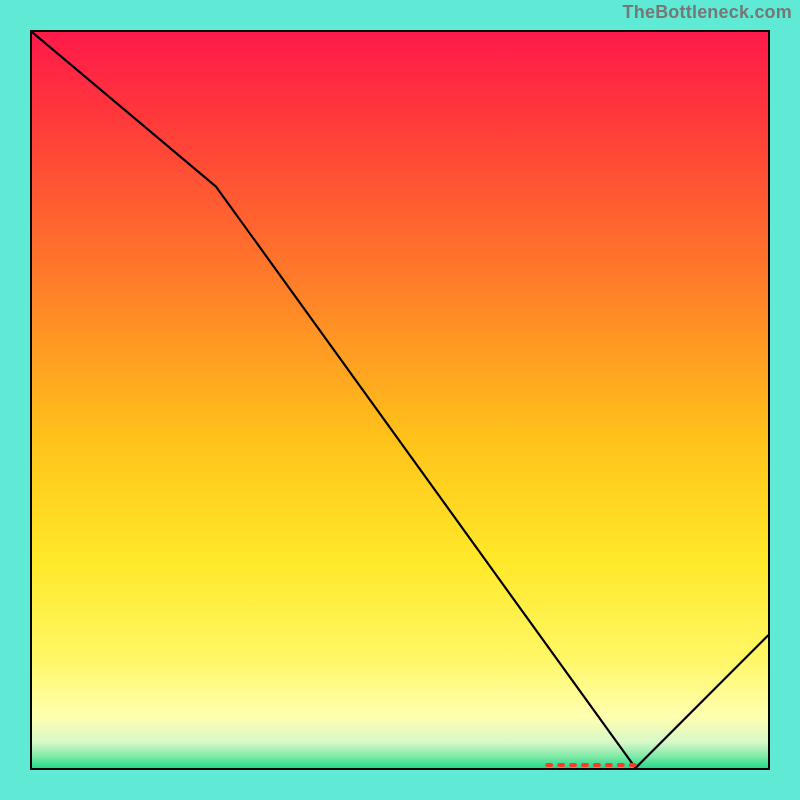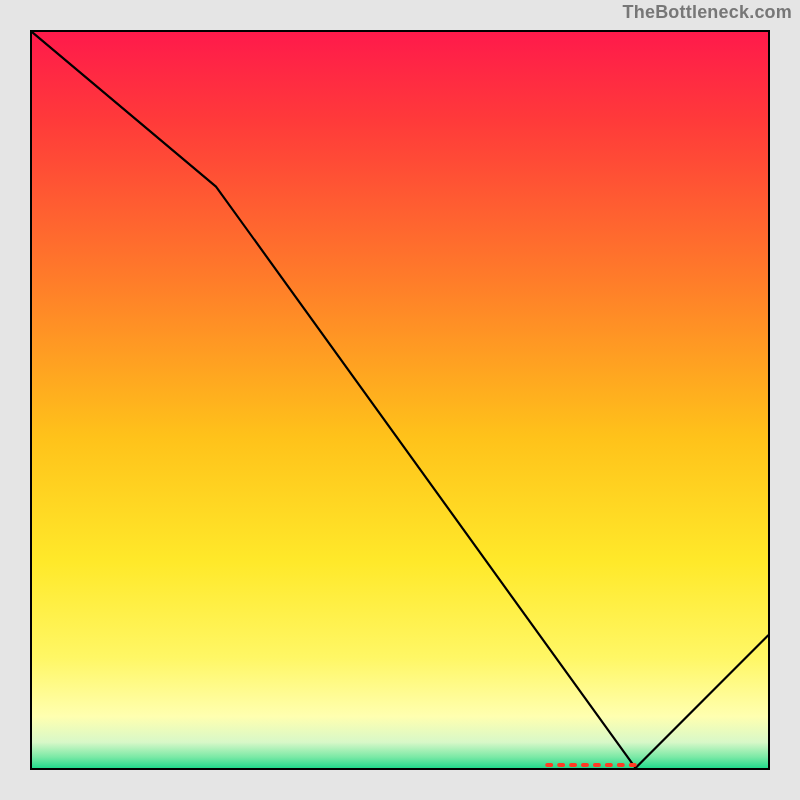--- a/index.html
+++ b/index.html
@@ -8,21 +8,21 @@
     width: 800px;
     height: 800px;
     background: #000;
     font-family: Arial, Helvetica, sans-serif;
     overflow: hidden;
   }
   .frame {
     position: relative;
     width: 800px;
     height: 800px;
-    background: #e5e5e5;
+    background: #5eead4;
   }
   .attribution {
     position: absolute;
     top: 2px;
     right: 8px;
     color: #777;
     font-size: 18px;
     font-weight: 600;
     letter-spacing: 0.2px;
   }

